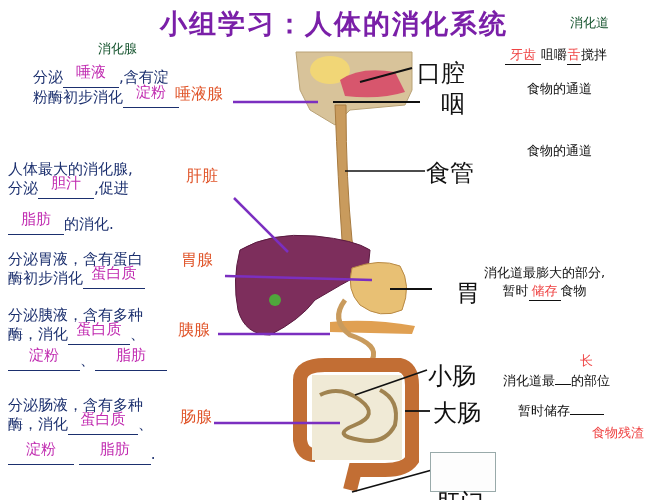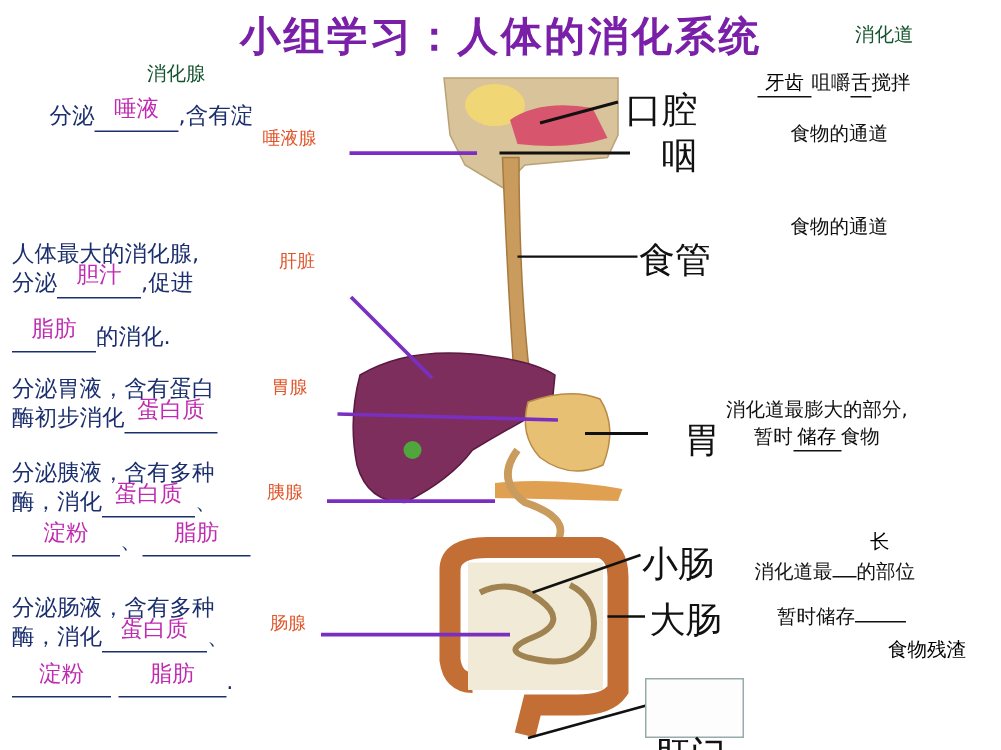--- a/index.html
+++ b/index.html
@@ -2,28 +2,28 @@
 <html><head>
 <meta charset="utf-8">
 <style>
   html, body { margin:0; padding:0; }
   body { width:667px; height:500px; background:#ffffff; position:relative; overflow:hidden;
          font-family:"DejaVu Serif", "Liberation Serif", serif; }
   .abs { position:absolute; white-space:nowrap; }
   .title { left:160px; top:6px; font-size:27px; color:#7a1fa8; letter-spacing:2px; font-weight:bold;
            font-family:"DejaVu Sans", "Liberation Sans", sans-serif; }
   .hdr { font-size:13px; color:#14532d; font-family:"DejaVu Sans", sans-serif; }
-  .gland { font-size:12px; color:#e0552a; font-family:"DejaVu Sans", sans-serif; }
+  .gland { font-size:16px; color:#e0552a; font-family:"DejaVu Sans", sans-serif; }
   .qtext { font-size:15px; color:#1b2f6e; line-height:19px; font-family:"DejaVu Sans", sans-serif; }
   .ans { color:#c02ab0; position:relative; }
   .blank { display:inline-block; border-bottom:1.5px solid #1b2f6e; text-align:center; position:relative; }
   .blank .ans { position:relative; top:-5px; }
   .organ { font-size:24px; color:#111; font-family:"DejaVu Sans", sans-serif; }
   .rtext { font-size:13px; color:#111; font-family:"DejaVu Sans", sans-serif; text-align:center; }
-  .rans { color:#000000; }
+  .rans { color:#ef4444; }
   .rblank { display:inline-block; border-bottom:1.2px solid #111; text-align:center; }
   .anus-box { left:430px; top:452px; width:64px; height:38px; border:1px solid #9aa; background:#fdfdfd; }
   svg { position:absolute; left:0; top:0; }
 </style>
 </head>
 <body>
 
 <svg width="667" height="500">
 
   <path d="M296,52 L412,52 L412,90 L405,105 L350,110 L335,125 L310,110 L300,90 Z" fill="#d8c39a" stroke="#b9a277" stroke-width="1"></path>
@@ -68,20 +68,21 @@
 <div class="abs hdr" style="left:570px;top:14px;">消化道</div>
 
 <div class="abs gland" style="left:175px;top:84px;">唾液腺</div>
 <div class="abs gland" style="left:186px;top:166px;">肝脏</div>
 <div class="abs gland" style="left:181px;top:250px;">胃腺</div>
 <div class="abs gland" style="left:178px;top:320px;font-family:Liberation Mono, monospace;">胰腺</div>
 <div class="abs gland" style="left:180px;top:407px;">肠腺</div>
 
 <div class="abs qtext" style="left:8px;top:68px;margin-left:25px;">
   <div><span>分泌</span><span class="blank" style="width:56px;"><span class="ans">唾液</span></span><span>,含有淀</span></div>
+  <div><span>粉酶初步消化</span><span class="blank" style="width:56px;"><span class="ans">淀粉</span></span></div>
 </div>
 
 <div class="abs qtext" style="left:8px;top:160px;">
   <div>人体最大的消化腺,</div>
   <div><span>分泌</span><span class="blank" style="width:56px;"><span class="ans">胆汁</span></span><span>,促进</span></div>
   <div style="margin-top:16px;"><span class="blank" style="width:56px;"><span class="ans">脂肪</span></span><span>的消化.</span></div>
 </div>
 
 <div class="abs qtext" style="left:8px;top:250px;">
   <div>分泌胃液，含有蛋白</div>

